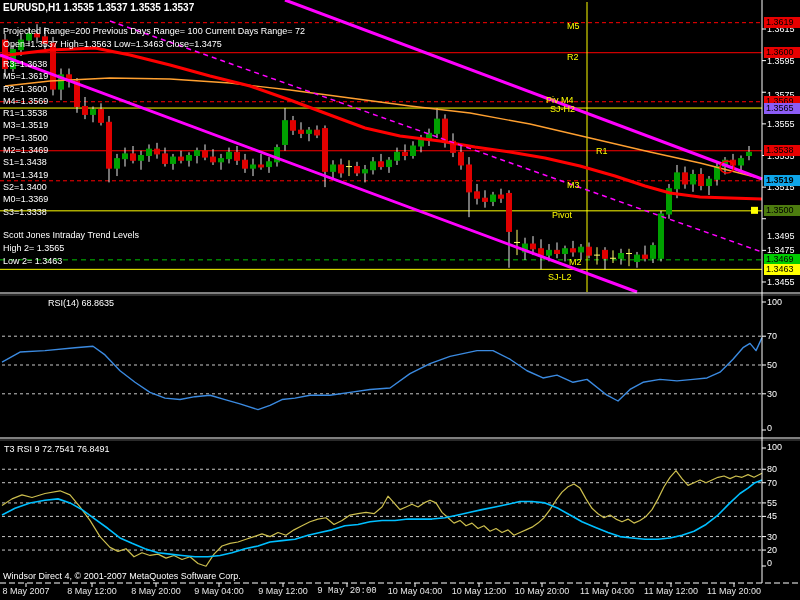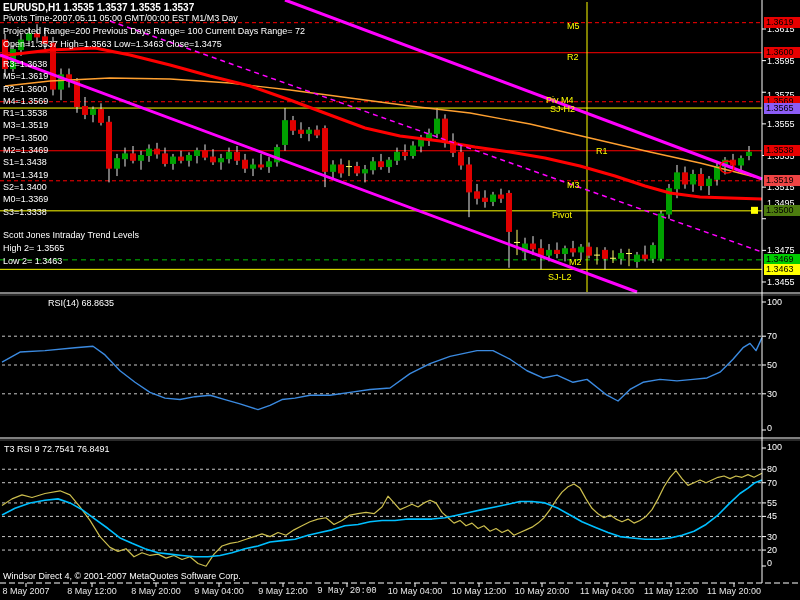--- a/index.html
+++ b/index.html
@@ -270,21 +270,20 @@
       <line x1="347" y1="583" x2="347" y2="587" stroke="#ffffff" stroke-width="1"></line>
       <line x1="415" y1="583" x2="415" y2="587" stroke="#ffffff" stroke-width="1"></line>
       <line x1="479" y1="583" x2="479" y2="587" stroke="#ffffff" stroke-width="1"></line>
       <line x1="542" y1="583" x2="542" y2="587" stroke="#ffffff" stroke-width="1"></line>
       <line x1="607" y1="583" x2="607" y2="587" stroke="#ffffff" stroke-width="1"></line>
       <line x1="671" y1="583" x2="671" y2="587" stroke="#ffffff" stroke-width="1"></line>
       <line x1="734" y1="583" x2="734" y2="587" stroke="#ffffff" stroke-width="1"></line>
     </svg>
 
   <div class="t title" style="left:3px;top:2px;">EURUSD,H1  1.3535 1.3537 1.3535 1.3537</div>
-  <div class="t" style="left:3px;top:13px;">Pivots Time-2007.05.11 05:00 GMT/00:00 EST M1/M3 Day</div>
   <div class="t" style="left:3px;top:26px;">Projected Range=200 Previous Days Range= 100 Current Days Range= 72</div>
   <div class="t" style="left:3px;top:39px;">Open=1.3537 High=1.3563 Low=1.3463 Close=1.3475</div>
 
   <div id="pivot-list" style="position:absolute;left:3px;top:59px;">
       <div class="t" style="position:relative;height:12.3px;left:0;top:0;">R3=1.3638</div>
       <div class="t" style="position:relative;height:12.3px;left:0;top:0;">M5=1.3619</div>
       <div class="t" style="position:relative;height:12.3px;left:0;top:0;">R2=1.3600</div>
       <div class="t" style="position:relative;height:12.3px;left:0;top:0;">M4=1.3569</div>
       <div class="t" style="position:relative;height:12.3px;left:0;top:0;">R1=1.3538</div>
       <div class="t" style="position:relative;height:12.3px;left:0;top:0;">M3=1.3519</div>
@@ -316,29 +315,29 @@
   <div class="t" style="left:4px;top:298px;padding-left:44px;">RSI(14) 68.8635</div>
   <div class="t" style="left:4px;top:444px;">T3 RSI 9 72.7541 76.8491</div>
 
   <div id="price-scale">
       <div class="scale" style="top:24.0px;">1.3615</div>
       <div class="scale" style="top:55.6px;">1.3595</div>
       <div class="scale" style="top:90px;">1.3575</div>
       <div class="scale" style="top:118.9px;">1.3555</div>
       <div class="scale" style="top:150.5px;">1.3535</div>
       <div class="scale" style="top:182.1px;">1.3515</div>
-      <div class="scale" style="top:198px;">1.3495</div>
+      <div class="scale" style="top:231px;">1.3495</div>
       <div class="scale" style="top:245.4px;">1.3475</div>
       <div class="scale" style="top:277.0px;">1.3455</div>
       <div class="badge" style="top:17.2px;background:#e80000;">1.3619</div>
       <div class="badge" style="top:47.2px;background:#e80000;">1.3600</div>
       <div class="badge" style="top:96.2px;background:#e80000;">1.3569</div>
       <div class="badge" style="top:102.6px;background:#8b5cf6;">1.3565</div>
       <div class="badge" style="top:145.3px;background:#e80000;">1.3538</div>
-      <div class="badge" style="top:175.3px;background:#ef4444;">1.3519</div>
+      <div class="badge" style="top:175.3px;background:#0ea5e9;font-weight:bold;">1.3519</div>
       <div class="badge" style="top:205.3px;background:#4d7c0f;">1.3500</div>
       <div class="badge" style="top:254.4px;background:#00cc00;">1.3469</div>
       <div class="badge" style="top:263.8px;background:#ffff00;">1.3463</div>
     </div>
   <div id="rsi-scale">
       <div class="scale" style="top:297.0px;">100</div>
       <div class="scale" style="top:331.2px;">70</div>
       <div class="scale" style="top:360.0px;">50</div>
       <div class="scale" style="top:388.8px;">30</div>
       <div class="scale" style="top:423.0px;">0</div>

